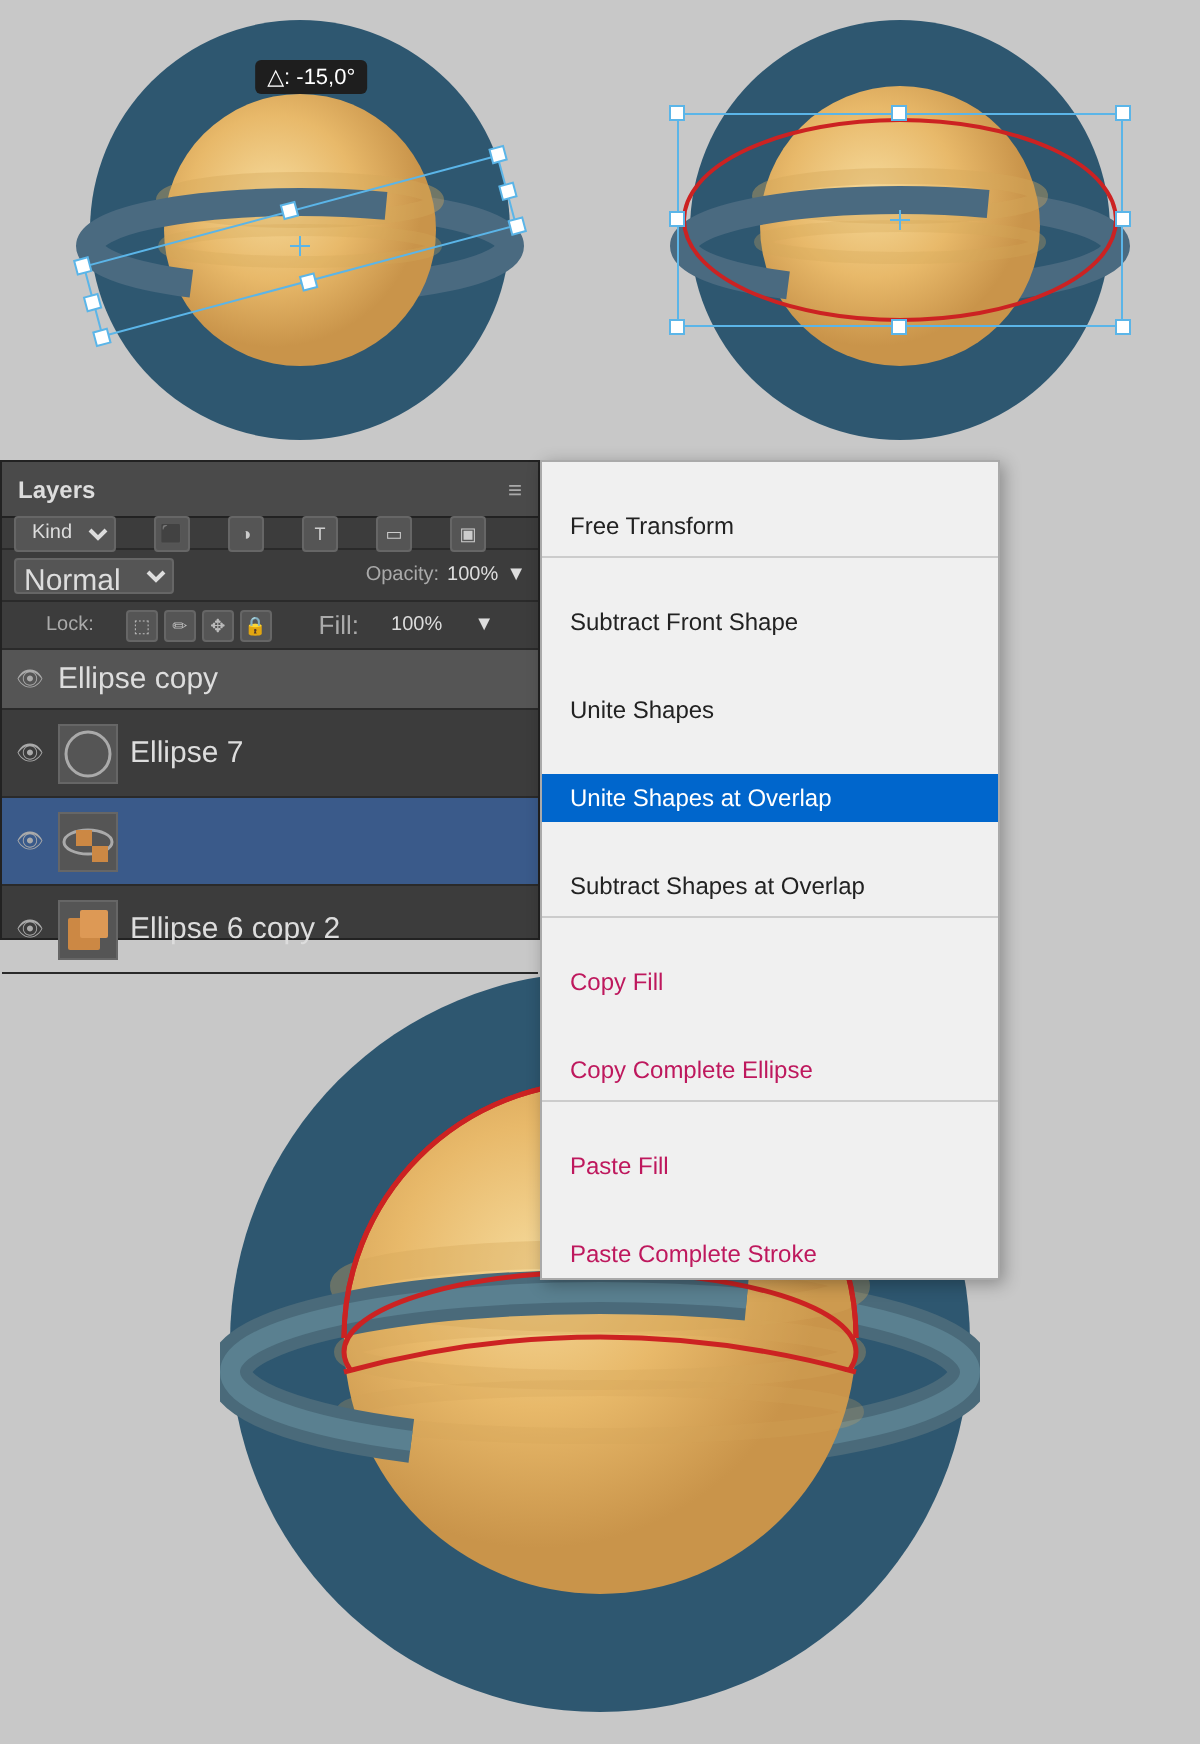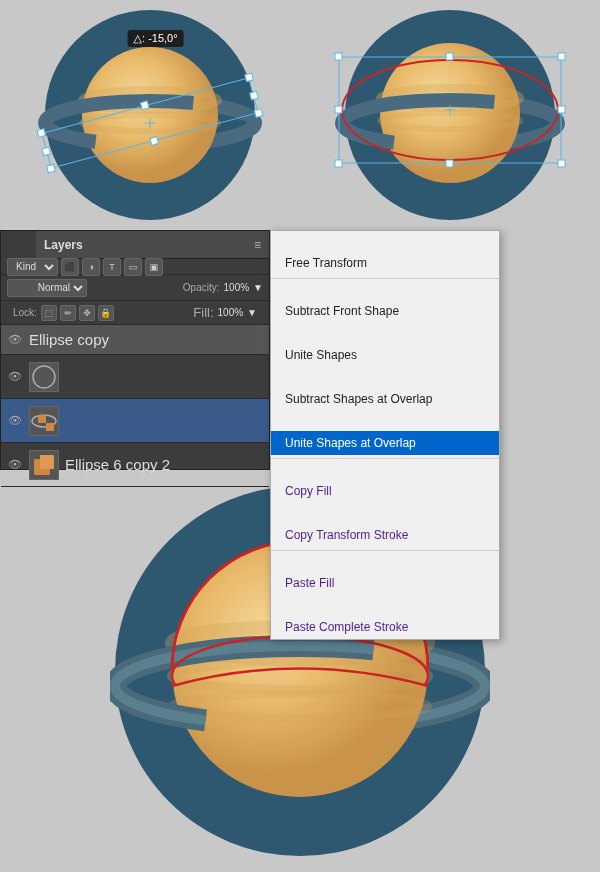--- a/index.html
+++ b/index.html
@@ -61,41 +61,40 @@
       position: relative;
     }
 
     .layers-header {
       background: #4a4a4a;
       height: 28px;
       display: flex;
       align-items: center;
       padding: 0 8px;
       border-bottom: 1px solid #222;
-      margin-left: 35px;
     }
     .layers-title {
       color: #ddd;
       font-size: 12px;
       font-weight: bold;
       flex: 1;
     }
     .layers-menu-btn {
       color: #aaa;
       font-size: 12px;
       cursor: pointer;
     }
 
     .layers-toolbar {
       background: #3c3c3c;
       height: 16px;
       display: flex;
       align-items: center;
       padding: 0 6px;
-      gap: 3px;
+      gap: 19px;
       border-bottom: 1px solid #2a2a2a;
     }
 
     .layers-kind-select {
       background: #555;
       border: 1px solid #666;
       color: #ddd;
       font-size: 10px;
       padding: 1px 4px;
       border-radius: 2px;
@@ -121,47 +120,46 @@
       align-items: center;
       padding: 3px 6px;
       gap: 4px;
       border-bottom: 1px solid #2a2a2a;
       height: 26px;
     }
     .blend-select {
       background: #555;
       border: 1px solid #666;
       color: #ddd;
-      font-size: 10px;
+      font-size: 15px;
       padding: 1px 0;
       border-radius: 2px;
       height: 18px;
       width: 80px;
-      text-align: right;
     }
     .opacity-label {
       color: #aaa;
       font-size: 10px;
       margin-left: auto;
     }
     .opacity-value {
       color: #ddd;
       font-size: 10px;
     }
     .opacity-btn {
       color: #ddd;
       font-size: 10px;
       cursor: pointer;
     }
 
     .layers-lock-row {
       display: flex;
       align-items: center;
-      padding: 2px 12px;
-      gap: 4px;
+      padding: 2px 22px;
+      gap: 16px;
       border-bottom: 1px solid #2a2a2a;
       height: 24px;
     }
     .lock-label {
       color: #aaa;
       font-size: 10px;
     }
     .lock-icons {
       display: flex;
       gap: 3px;
@@ -256,21 +254,21 @@
       color: #222;
       cursor: pointer;
       white-space: nowrap;
       margin-top: 20px;
     }
     .menu-item.highlighted {
       background: #0066cc;
       color: white;
     }
     .menu-item.disabled {
-      color: #4c1d95;
+      color: #be185d;
       cursor: default;
     }
     .menu-separator {
       height: 1px;
       background: #ccc;
       margin: 3px 0;
     }
 
     
     .bottom-section {
@@ -416,20 +414,21 @@
     </div>
 
     <div class="layer-item">
       <div class="eye-icon">👁</div>
       <div class="layer-thumb">
         <svg width="28" height="28" viewBox="0 0 28 28">
           <rect width="28" height="28" fill="#555"></rect>
           <ellipse cx="14" cy="14" rx="11" ry="11" fill="none" stroke="#aaa" stroke-width="1.5"></ellipse>
         </svg>
       </div>
+      <div class="layer-name">Ellipse 7</div>
     </div>
 
     <div class="layer-item selected">
       <div class="eye-icon">👁</div>
       <div class="layer-thumb">
         <svg width="28" height="28" viewBox="0 0 28 28">
           <rect width="28" height="28" fill="#555"></rect>
           <ellipse cx="14" cy="14" rx="12" ry="6" fill="none" stroke="#aaa" stroke-width="1.5"></ellipse>
           <rect x="8" y="8" width="8" height="8" fill="#cc8844"></rect>
           <rect x="16" y="16" width="8" height="8" fill="#cc8844"></rect>
@@ -450,25 +449,25 @@
       <div class="layer-name">Ellipse 6 copy 2</div>
     </div>
 
   </div>
 
   <div class="context-menu">
     <div class="menu-item">Free Transform</div>
     <div class="menu-separator"></div>
     <div class="menu-item">Subtract Front Shape</div>
     <div class="menu-item">Unite Shapes</div>
+    <div class="menu-item highlighted">Unite Shapes at Overlap</div>
     <div class="menu-item">Subtract Shapes at Overlap</div>
-    <div class="menu-item highlighted">Unite Shapes at Overlap</div>
     <div class="menu-separator"></div>
     <div class="menu-item disabled">Copy Fill</div>
-    <div class="menu-item disabled">Copy Transform Stroke</div>
+    <div class="menu-item disabled">Copy Complete Ellipse</div>
     <div class="menu-separator"></div>
     <div class="menu-item disabled">Paste Fill</div>
     <div class="menu-item disabled">Paste Complete Stroke</div>
   </div>
 
 </div>
 
 <div class="bottom-section">
   <svg width="380" height="380" viewBox="0 0 380 380">
 

